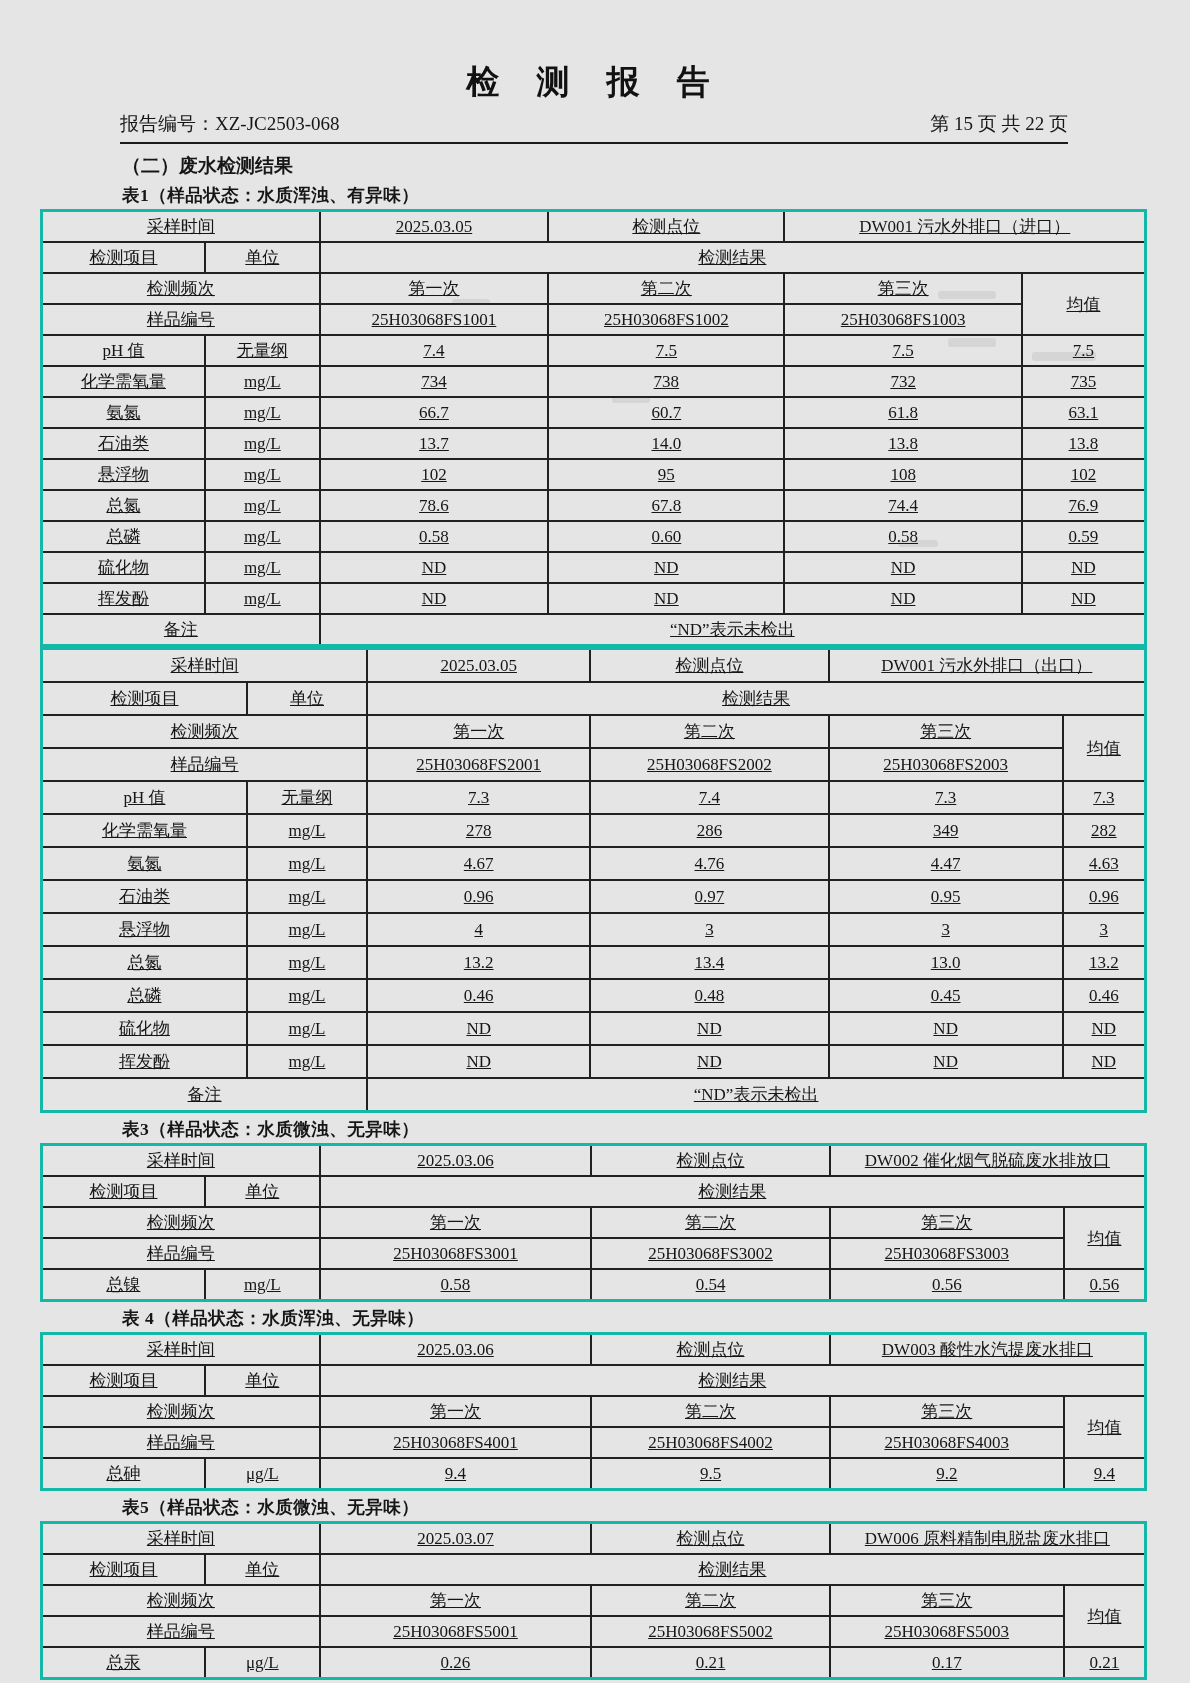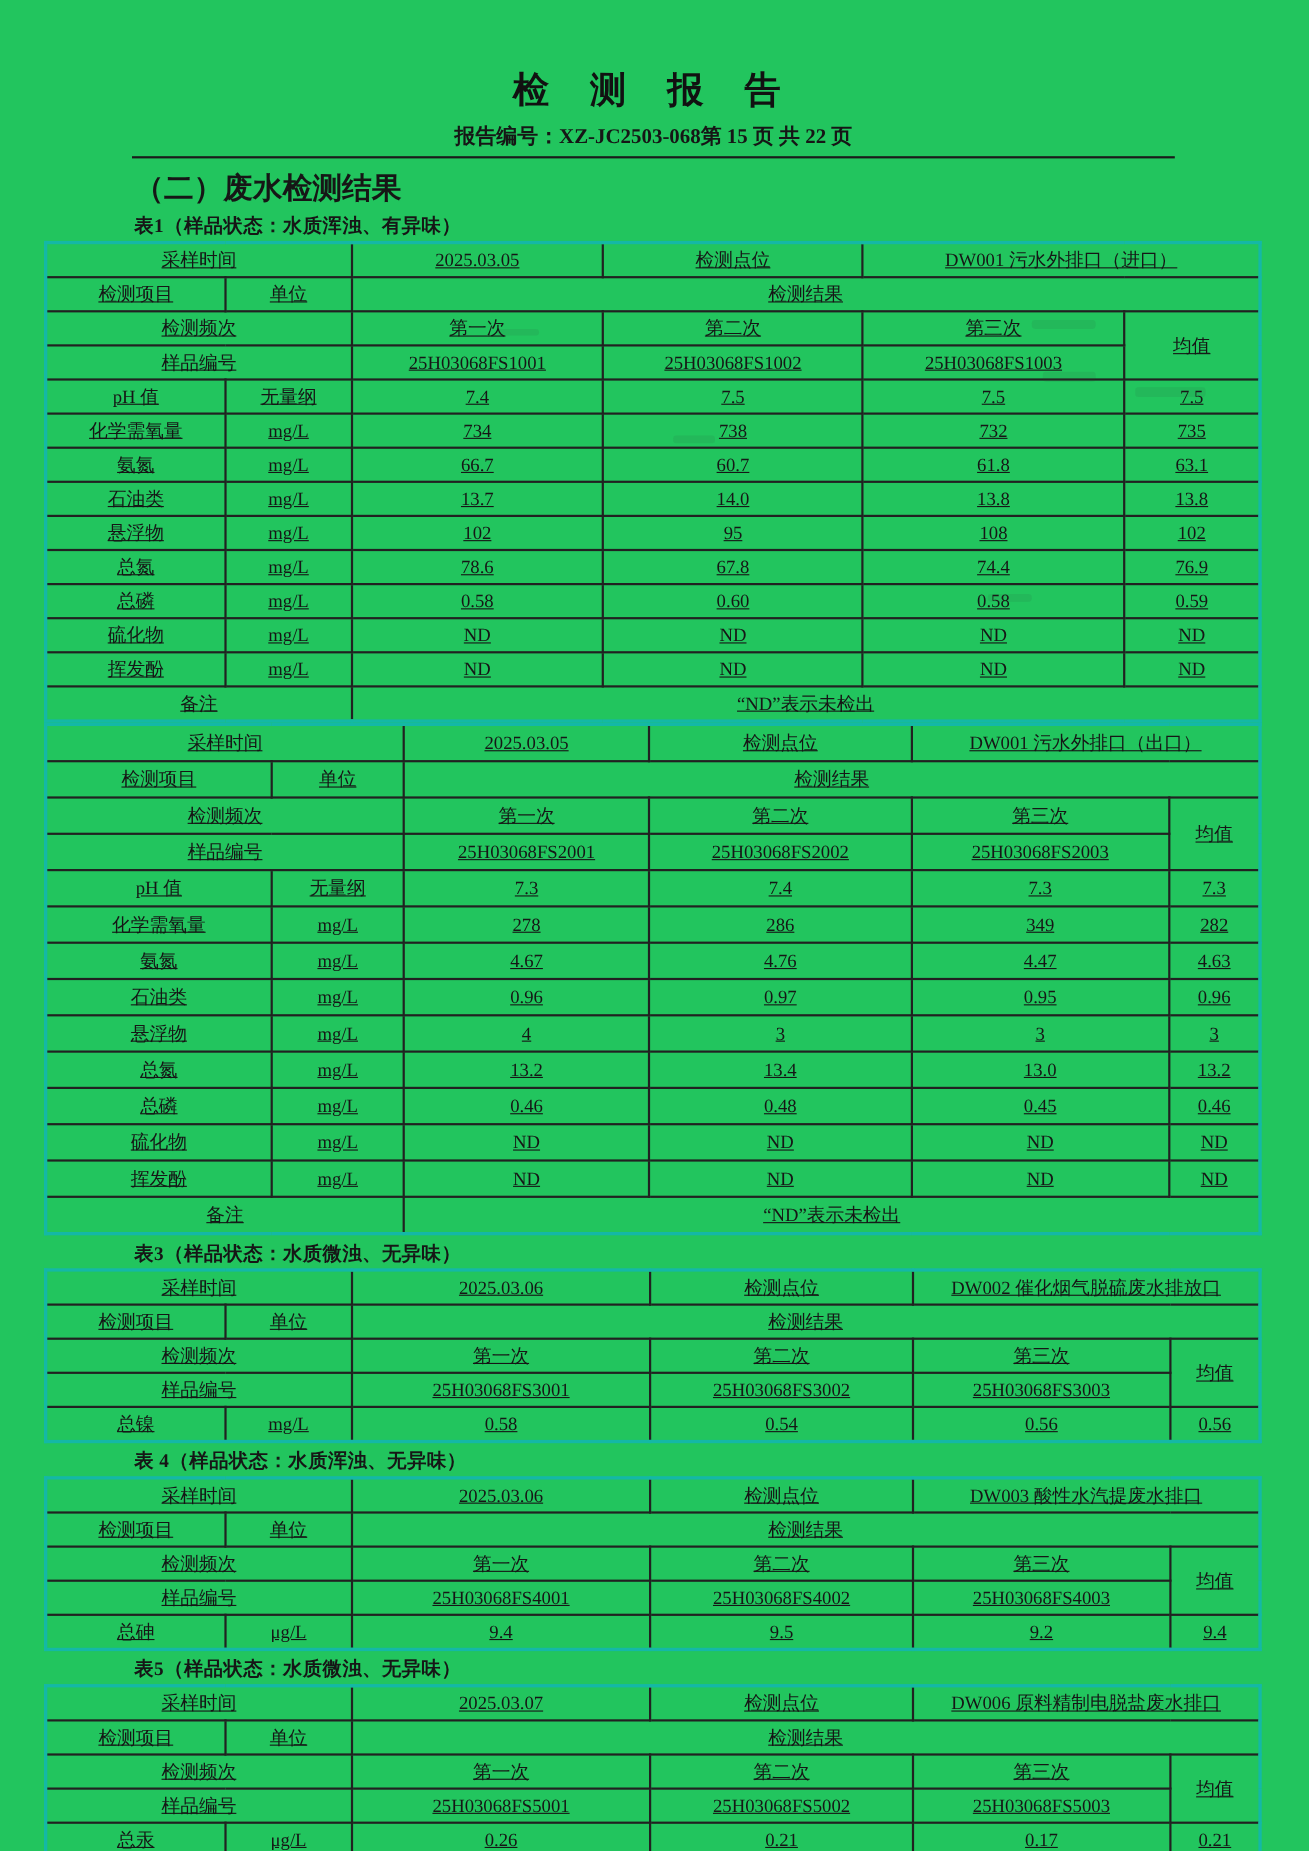--- a/index.html
+++ b/index.html
@@ -1,47 +1,47 @@
 <!DOCTYPE html>
 <html><head>
 <meta charset="utf-8">
 <style>
   html,body{margin:0;padding:0;background:#ffffff;}
   .page{
     position:relative;
     width:1190px;height:1683px;
-    background:#22c55e;
+    background:#e5e5e5;
     font-family:"Liberation Serif","DejaVu Serif",serif;
     color:#161616;
     overflow:hidden;
   }
   .doc-title{
     padding-top:60px;
     text-align:center;
     font-family:"Liberation Sans","DejaVu Sans",sans-serif;
     font-weight:bold;
     font-size:33px;
     letter-spacing:14px;
     color:#111;
   }
   .page-header{
     margin:6px 122px 0 120px;
     display:flex;
-    justify-content:center;
+    justify-content:space-between;
     align-items:flex-end;
     font-size:19px;
-    font-weight:bold;
+    font-weight:normal;
     padding-bottom:5px;
     border-bottom:2.5px solid #1b1b1b;
   }
   .section-heading{
     margin:9px 0 0 122px;
     font-family:Liberation Sans, sans-serif;
     font-weight:bold;
-    font-size:27px;
+    font-size:19px;
   }
   .tables-container{ margin:0 43px 0 40px; }
   .table-caption{
     margin:4px 0 2px 82px;
     font-size:17.5px;
     letter-spacing:0.5px;
     font-weight:bold;
   }
   table.report-table{
     width:100%;

